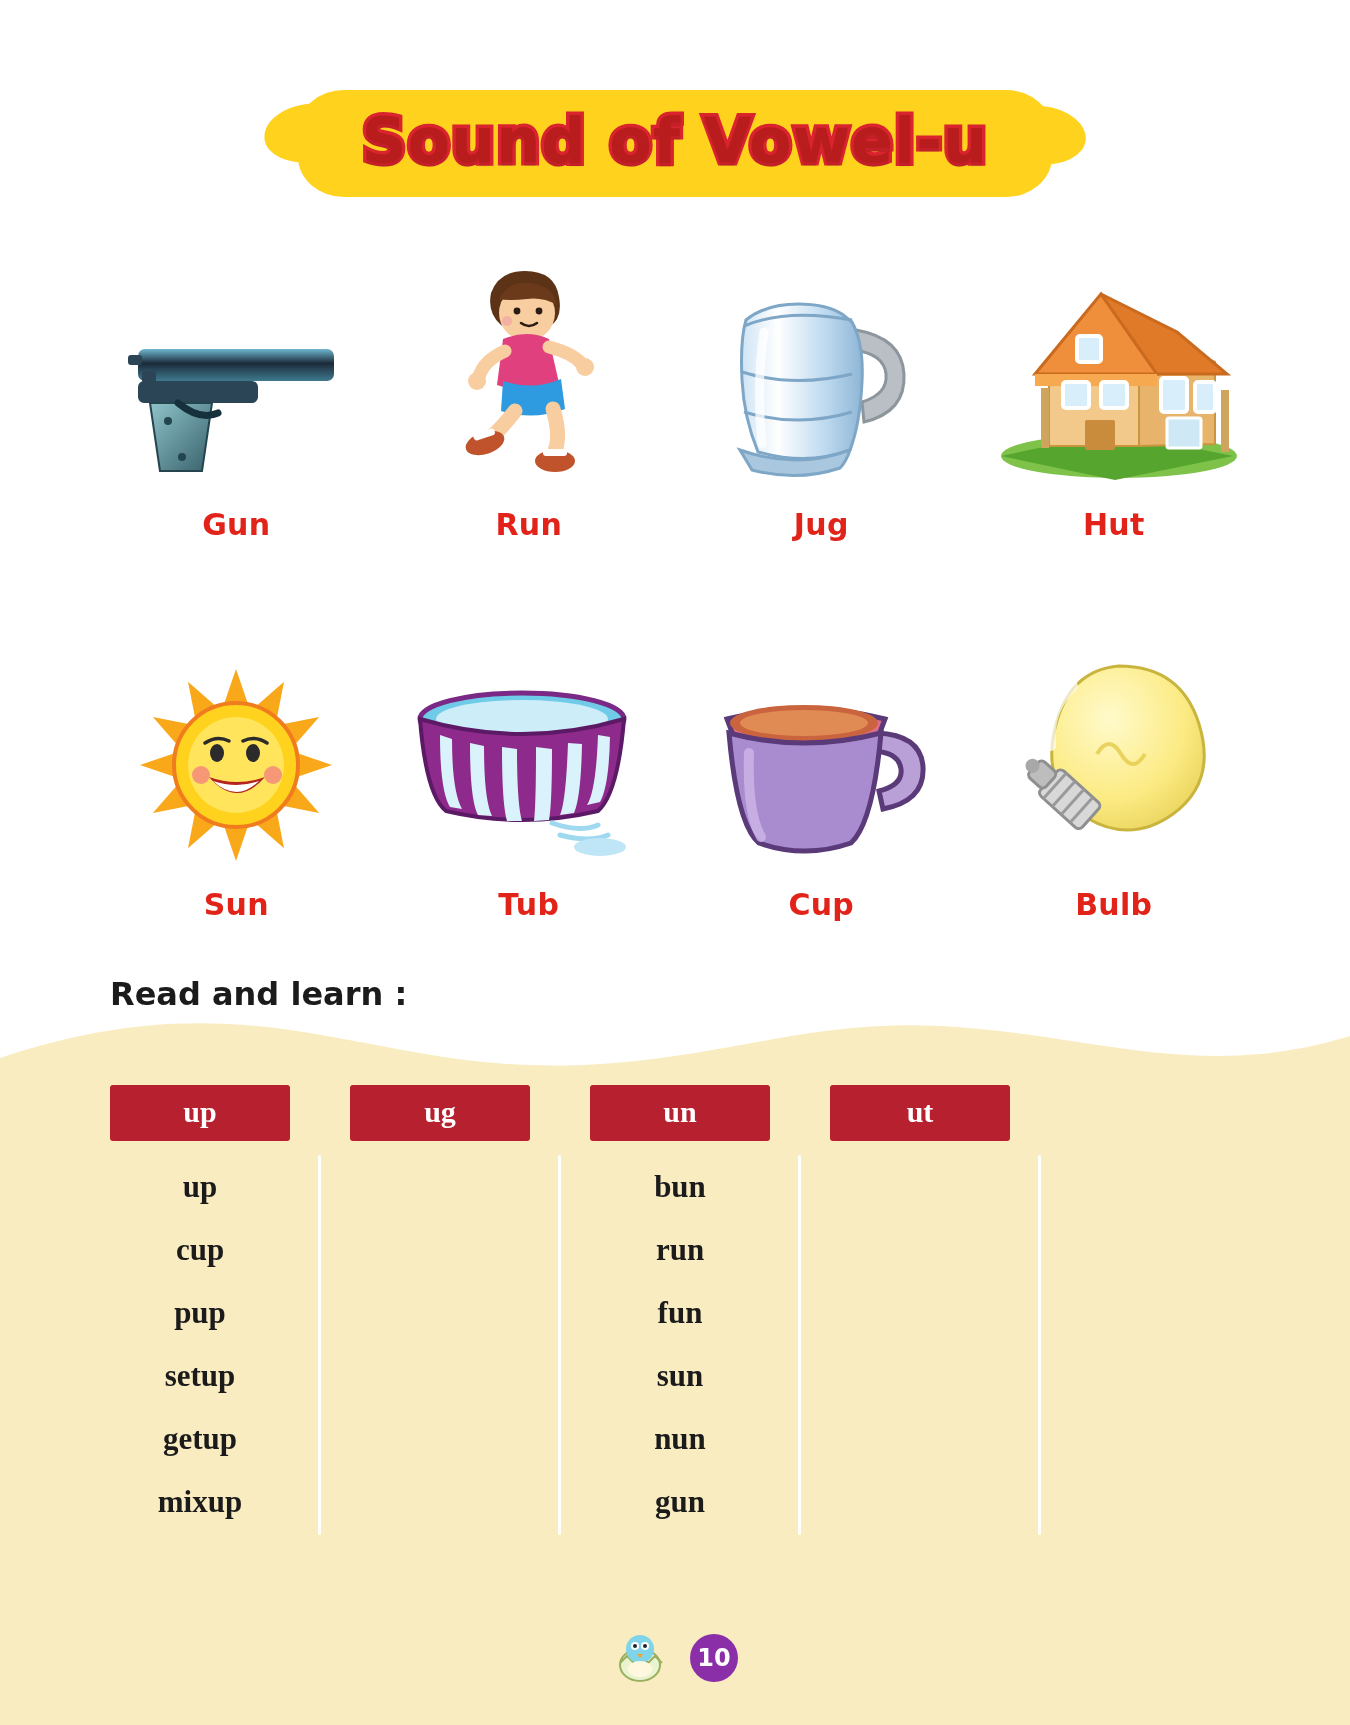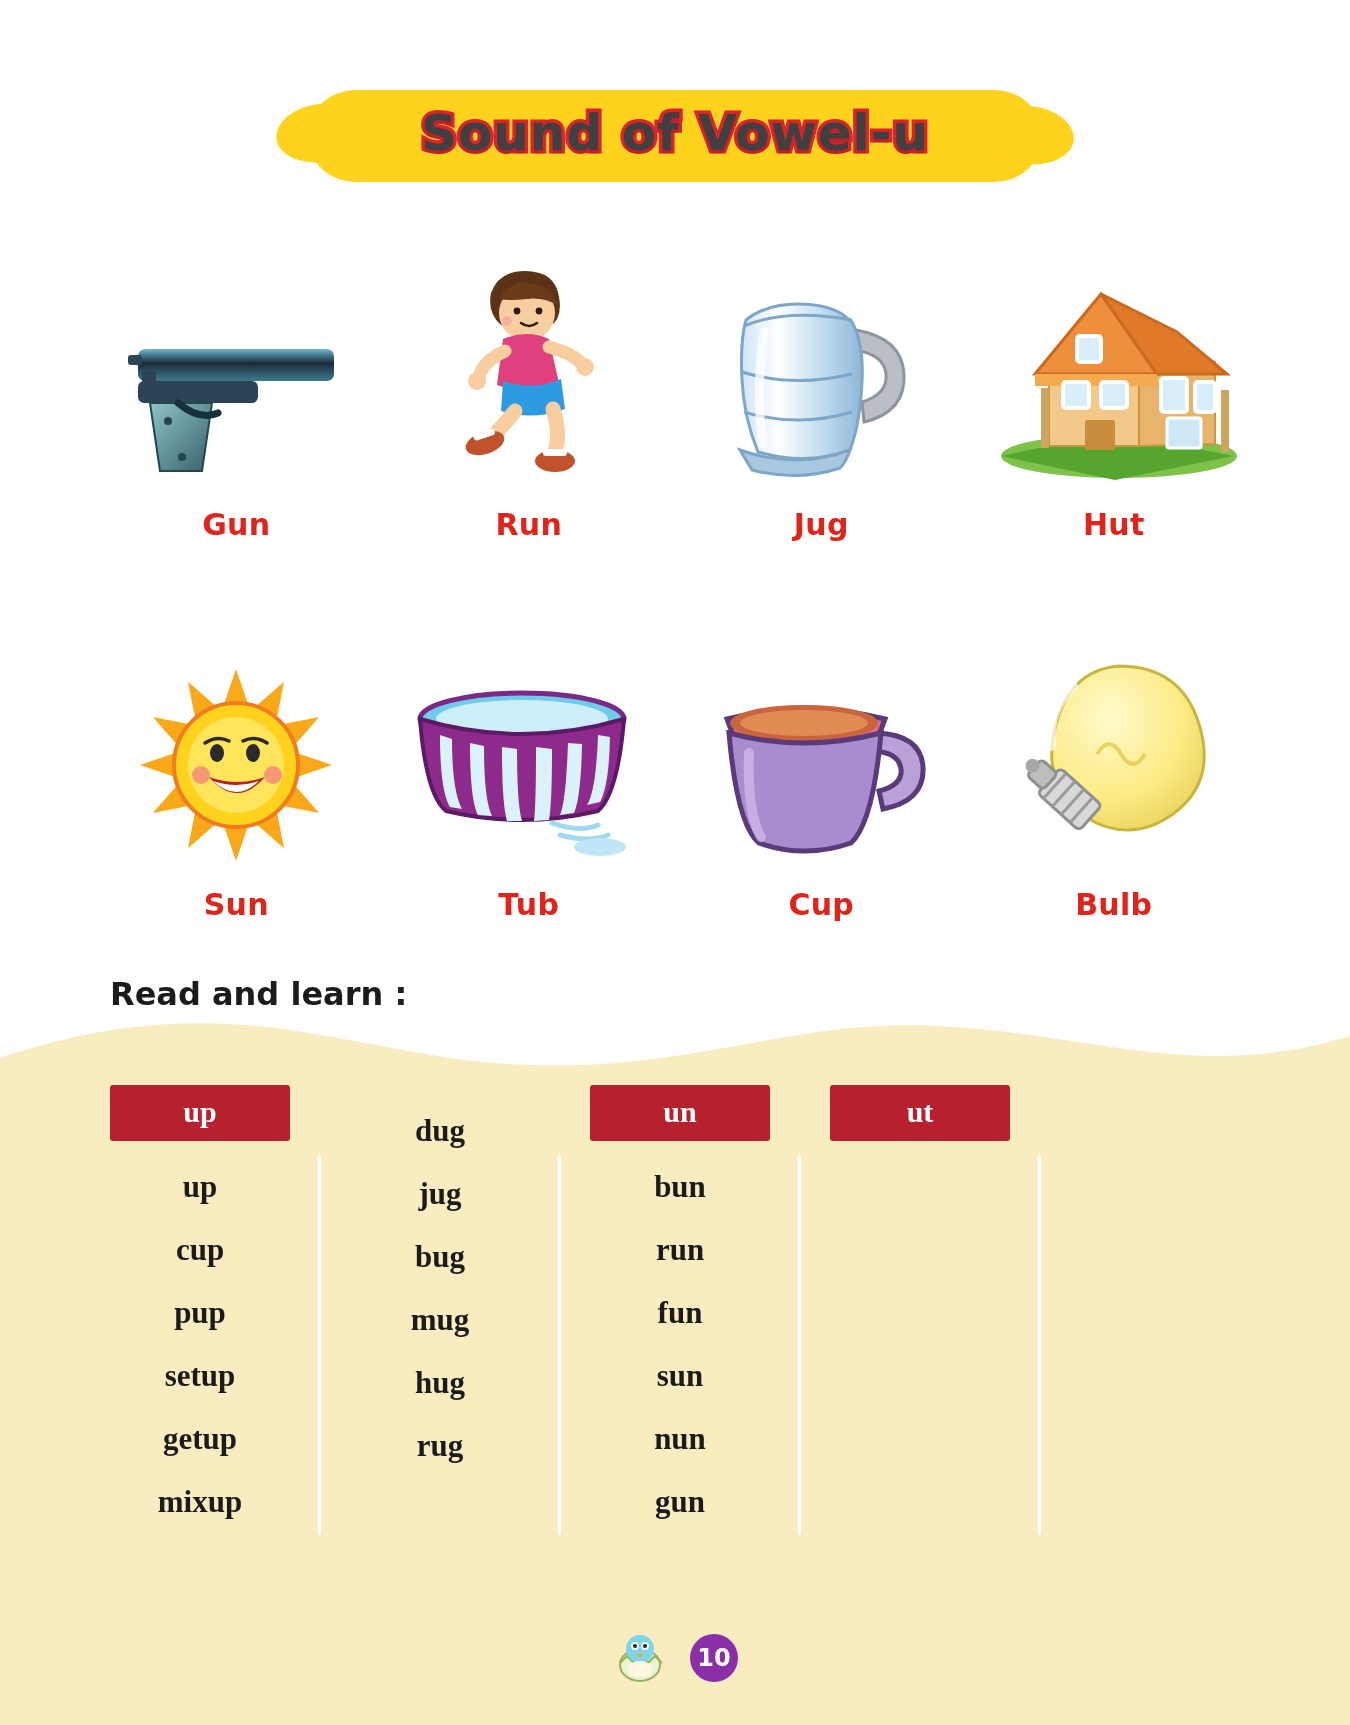--- a/index.html
+++ b/index.html
@@ -45,23 +45,23 @@
   .title-banner::after {
     width: 90px; height: 58px;
     right: -34px; top: 16px;
     transform: rotate(7deg);
   }
   .title-text {
     position: relative;
     z-index: 2;
     font-family: "DejaVu Sans", "Liberation Sans", sans-serif;
     font-weight: bold;
-    font-size: 50px;
+    font-size: 62px;
     letter-spacing: 1px;
-    color: #404040;
+    color: #b91c1c;
     -webkit-text-stroke: 7px #D9232D;
     paint-order: stroke fill;
     text-shadow:
       0 4px 0 rgba(0,0,0,0.10);
   }
 
   
   .grid {
     position: absolute;
     left: 95px;
@@ -437,28 +437,21 @@
       <div class="word">up</div>
       <div class="word">cup</div>
       <div class="word">pup</div>
       <div class="word">setup</div>
       <div class="word">getup</div>
       <div class="word">mixup</div>
     </div>
   </div>
 
   <div class="col">
-    <div class="col-words">
-      <div class="word">dug</div>
-      <div class="word">jug</div>
-      <div class="word">bug</div>
-      <div class="word">mug</div>
-      <div class="word">hug</div>
-      <div class="word">rug</div>
-    </div>
+    <div class="col-head">ug</div>
   </div>
 
   <div class="col">
     <div class="col-head">un</div>
     <div class="col-words">
       <div class="word">bun</div>
       <div class="word">run</div>
       <div class="word">fun</div>
       <div class="word">sun</div>
       <div class="word">nun</div>

